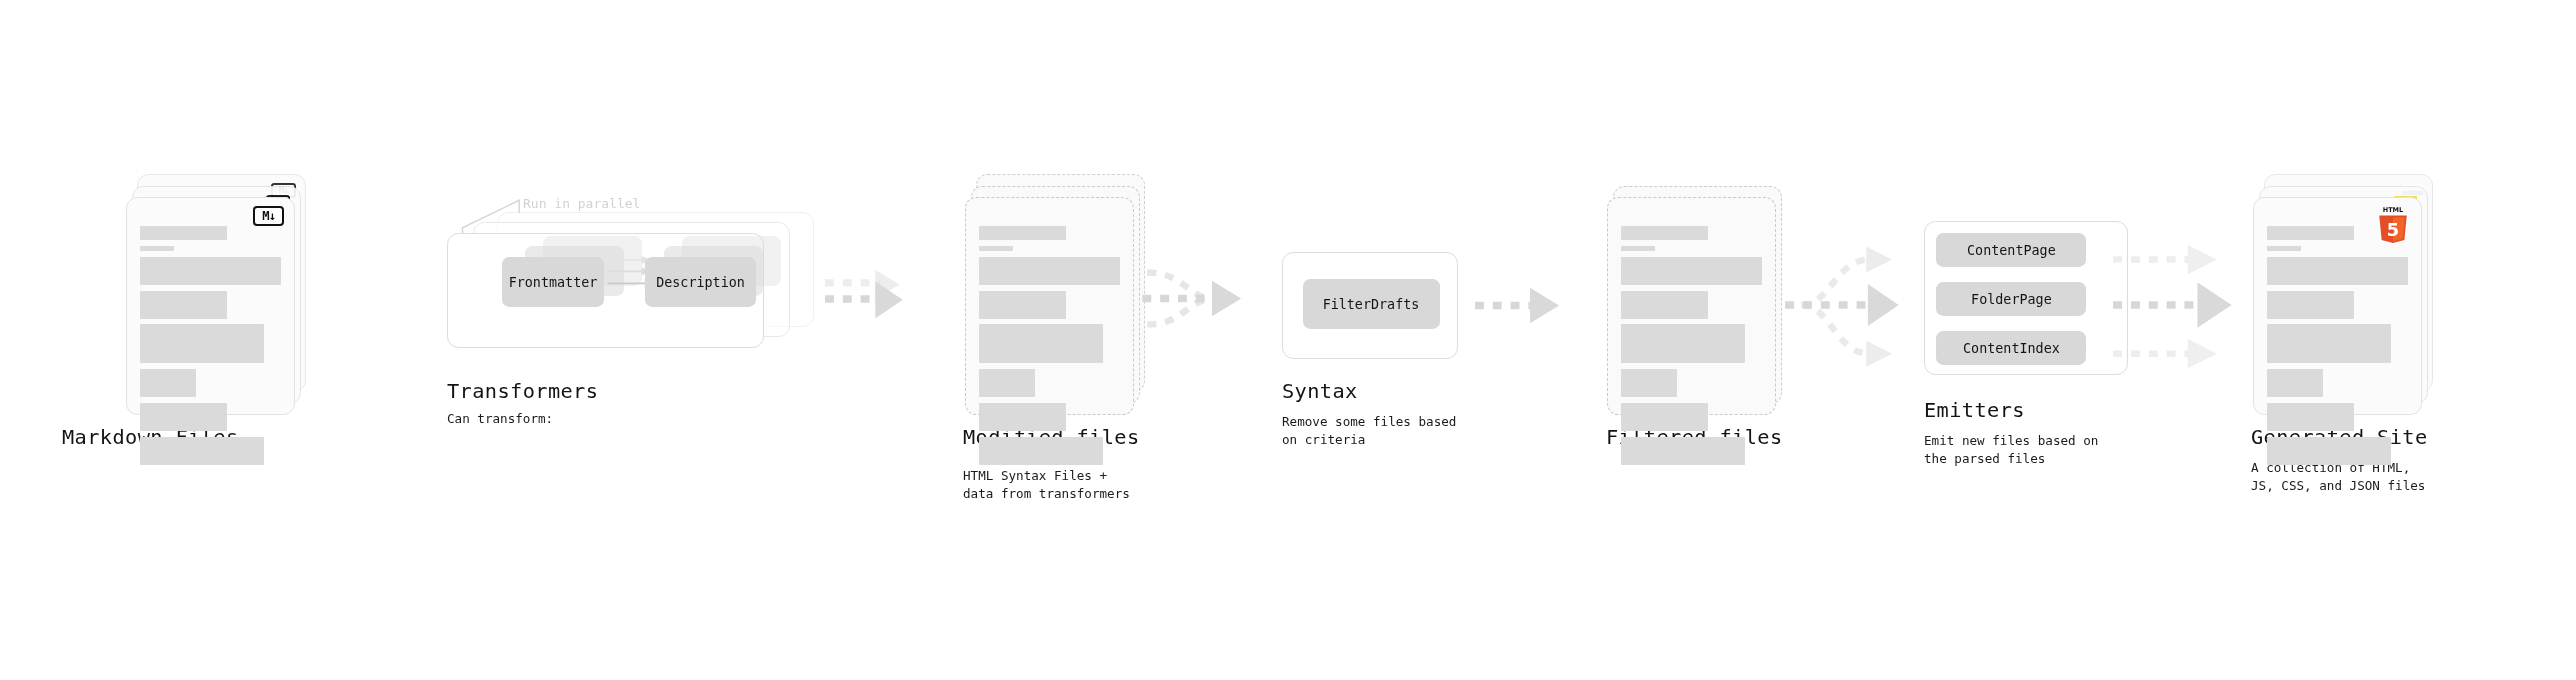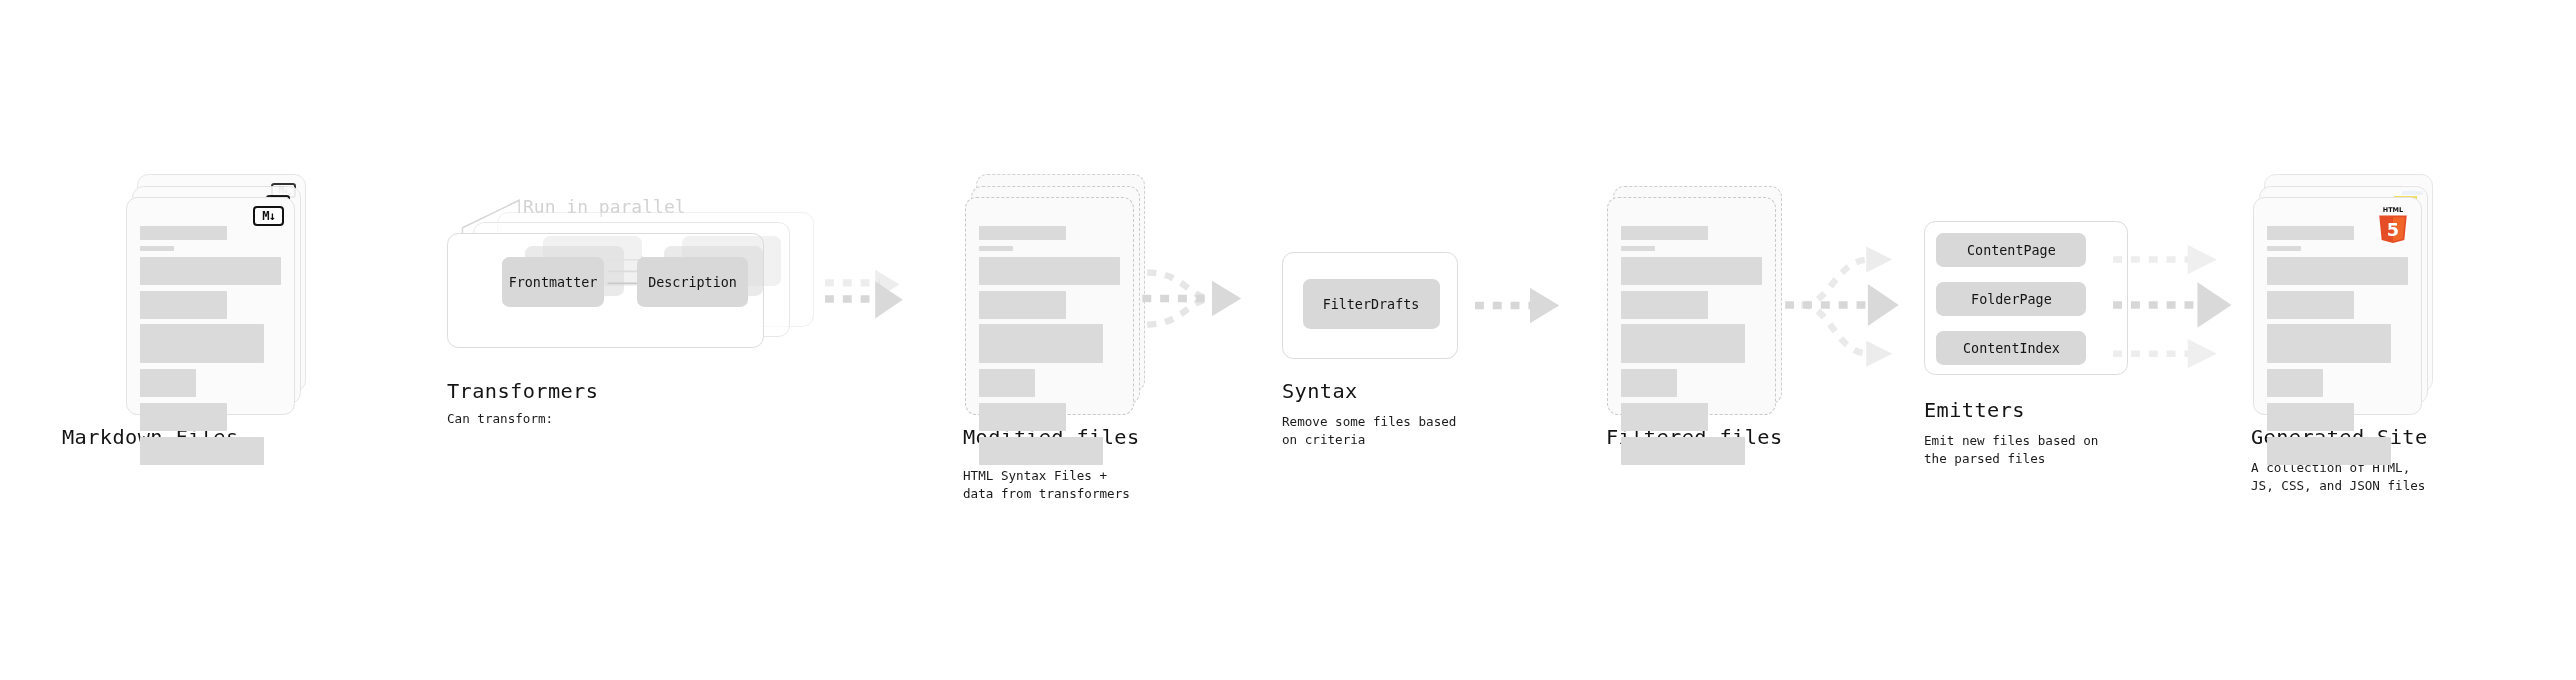--- a/index.html
+++ b/index.html
@@ -142,21 +142,21 @@
   }
   .pill.g2 { opacity: .36; }
   .pill.g1 { opacity: .55; }
 
   
   .arrow { position: absolute; }
 
   
   .parallel-label {
     position: absolute;
-    font-size: 18px;
+    font-size: 13px;
     color: #d2d2d2;
     white-space: nowrap;
   }
 </style>
 </head>
 <body>
 
 <div id="board">
 
   <div class="stage" style="left:126px; top:197px;">
@@ -232,21 +232,21 @@
         <line x1="2" y1="20" x2="46" y2="20"></line>
       </g>
       <polygon points="44,15 56,20 44,25" fill="#dcdcdc"></polygon>
       <g fill="none" stroke="#c9c9c9" stroke-width="2.2">
         <line x1="2" y1="35" x2="50" y2="35"></line>
       </g>
       <polygon points="48,29 62,35 48,41" fill="#c9c9c9"></polygon>
     </svg>
 
     <div class="pill" style="position:absolute; left:57px; top:65px; width:102px; height:50px;">Frontmatter</div>
-    <div class="pill" style="position:absolute; left:192px; top:65px; width:111px; height:50px;">Description</div>
+    <div class="pill" style="position:absolute; left:200px; top:65px; width:111px; height:50px;">Description</div>
   </div>
 
   <div class="stage title" style="left:447px; top:379px;">Transformers</div>
 
   <div class="stage" style="left:447px; top:410px;">
     <div class="subtitle">Can transform:</div>
   </div>
 
   <div class="arrow" style="left:825px; top:263px;">
     <svg width="81" height="72" viewBox="0 0 100 88" xmlns="http://www.w3.org/2000/svg">

